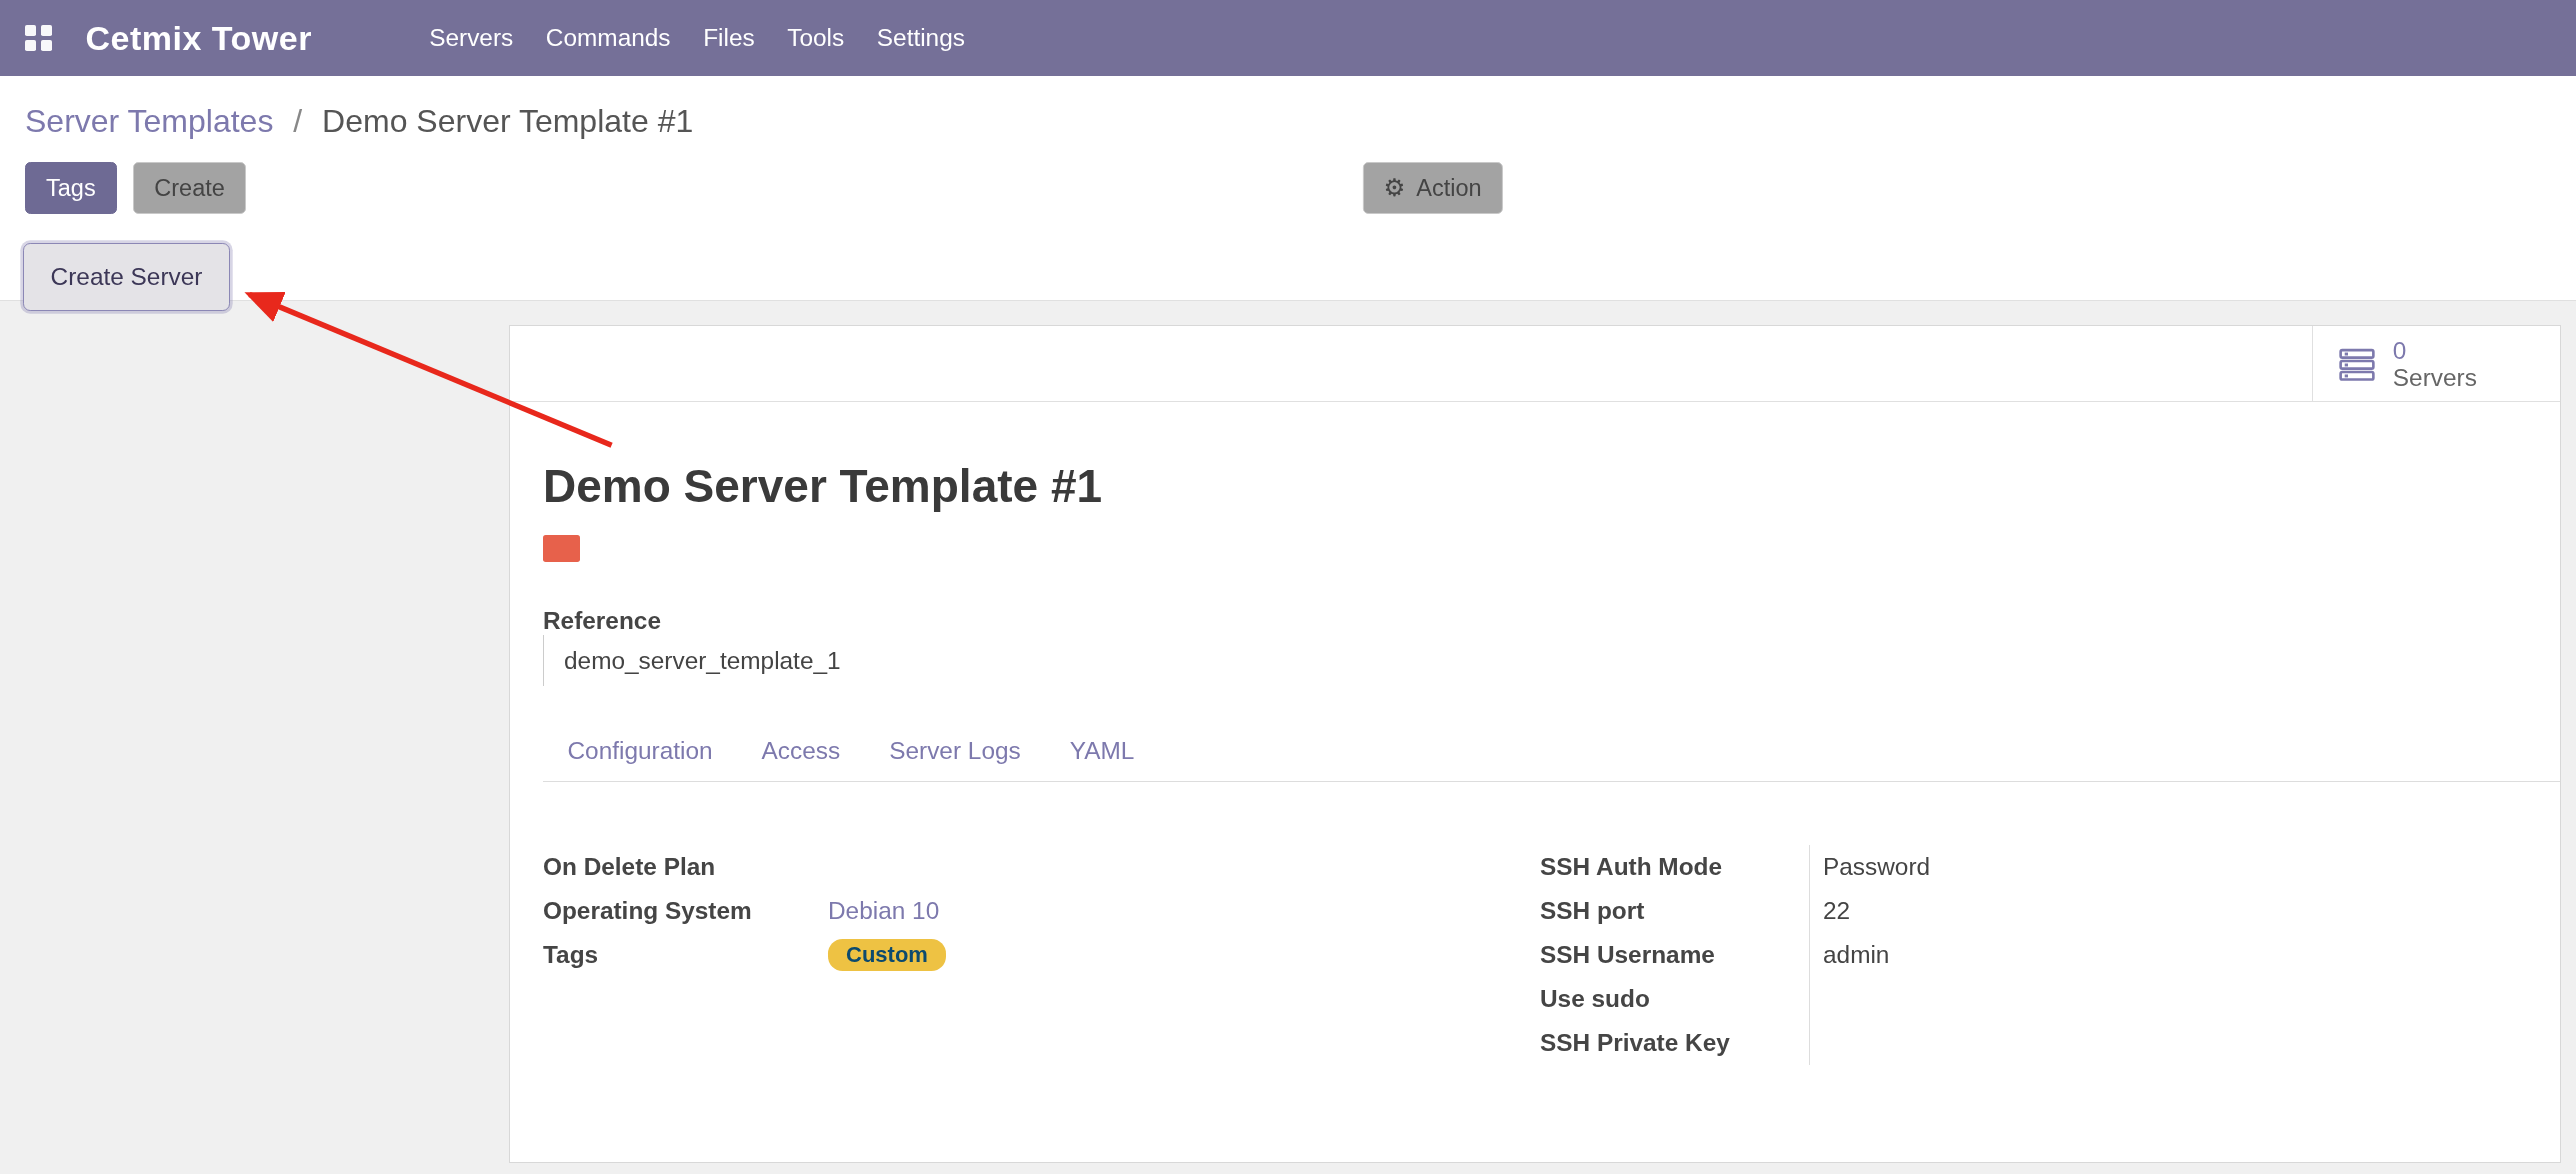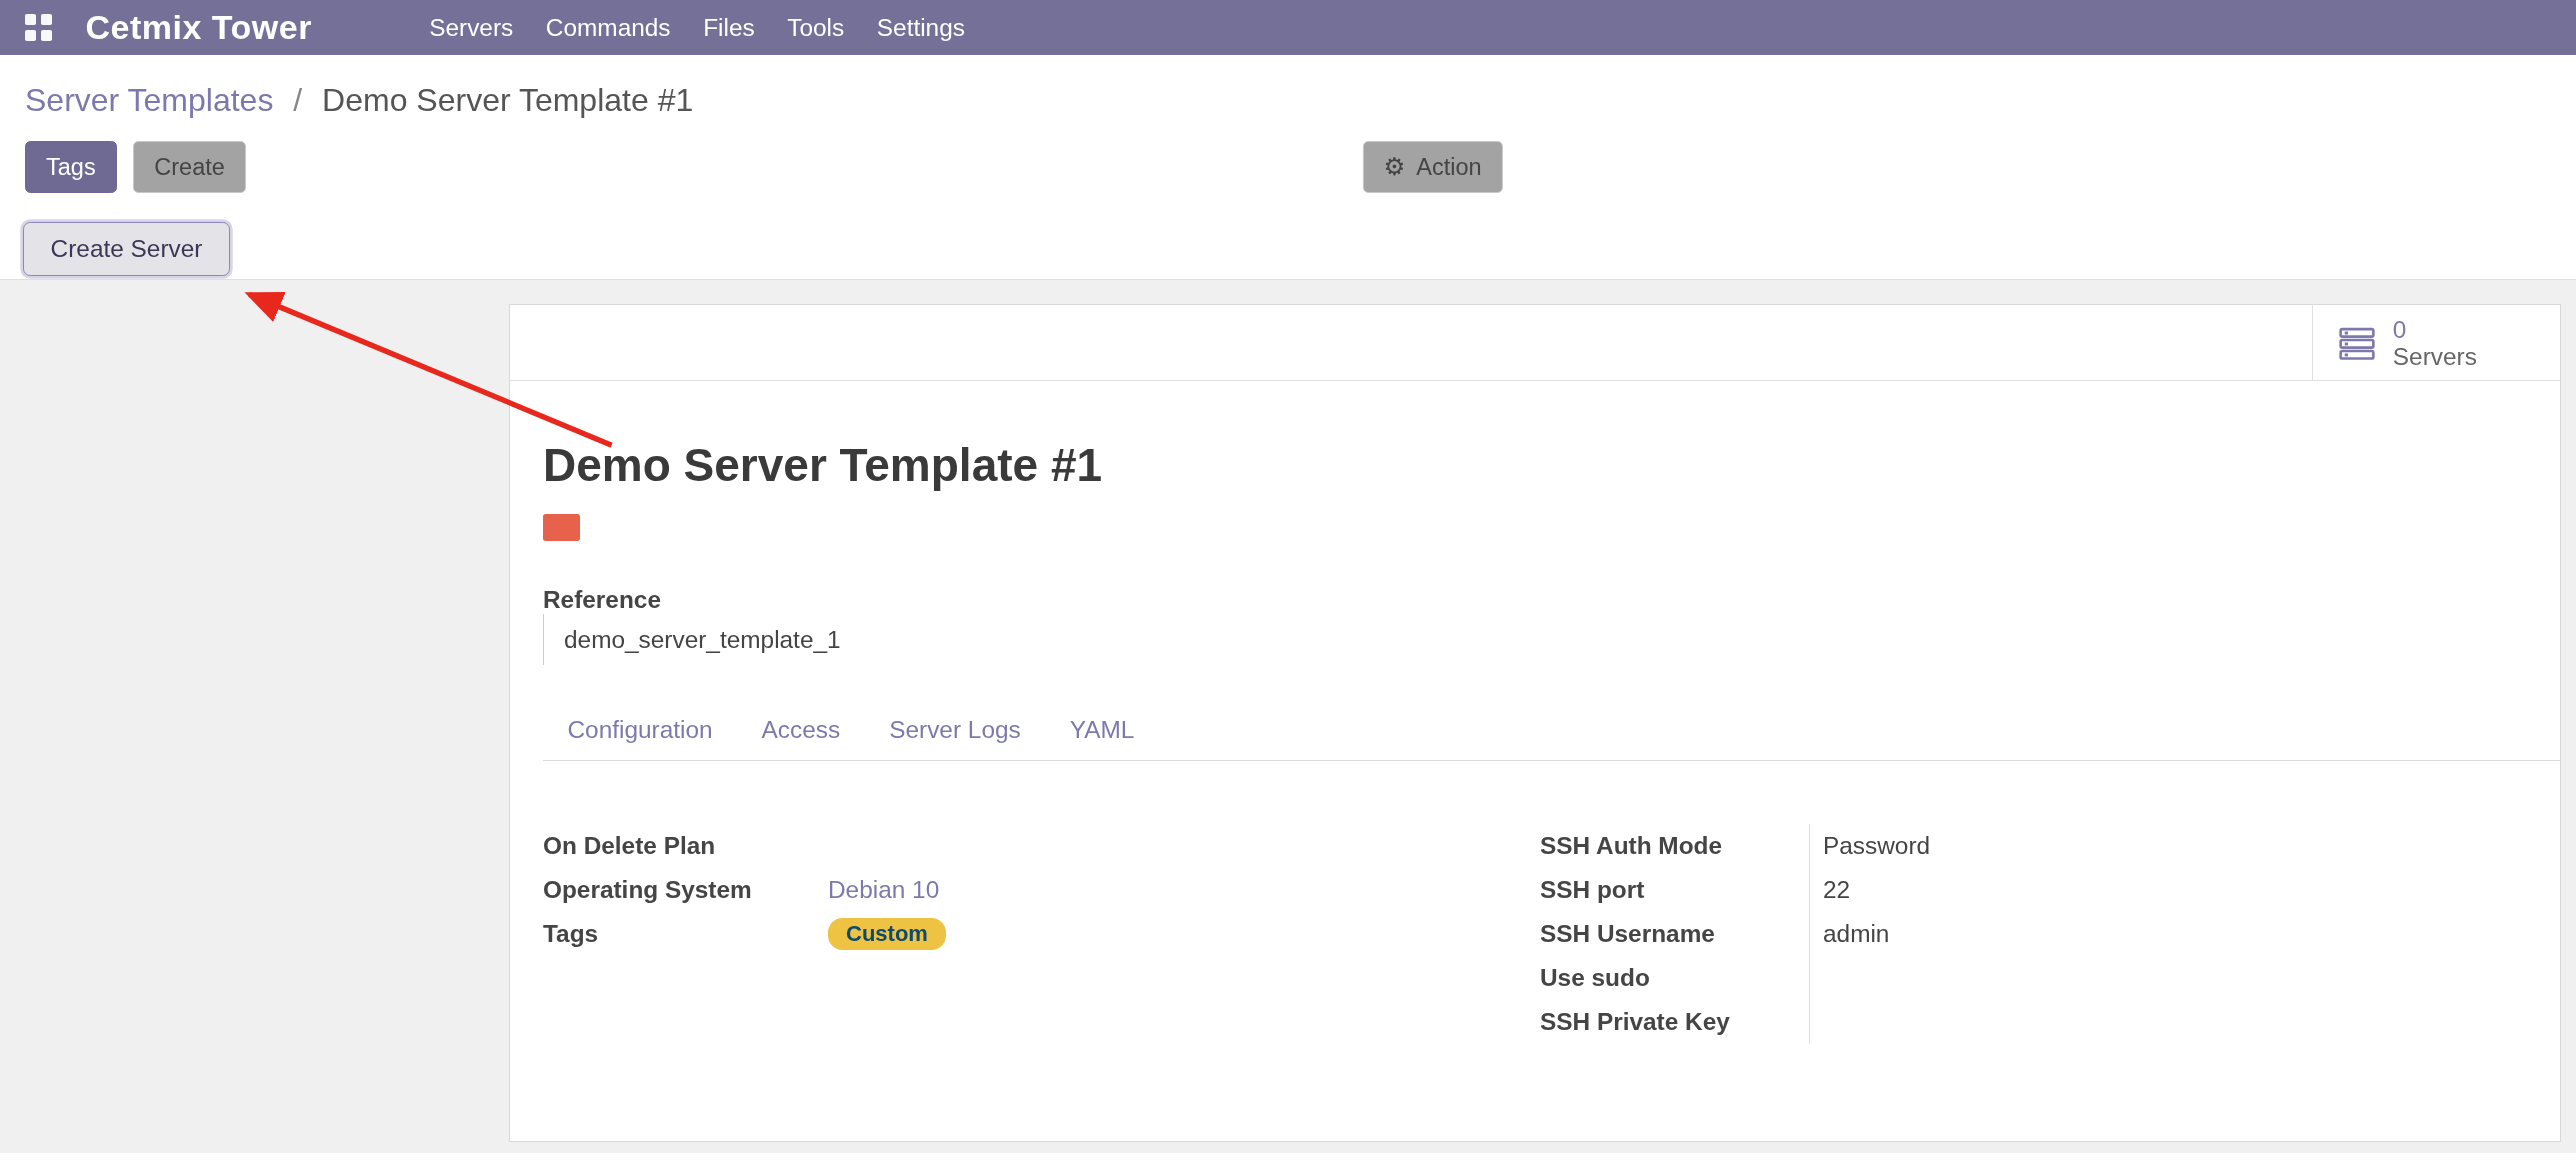--- a/index.html
+++ b/index.html
@@ -9,42 +9,42 @@
   *{box-sizing:border-box;}
   html,body{margin:0;padding:0;}
   body{
     width:2576px;height:1174px;position:relative;overflow:hidden;
     font-family:"Liberation Sans",sans-serif;background:#fff;color:#4c4c4c;
   }
   a{text-decoration:none;color:inherit;}
   button{font-family:inherit;}
 
   
-  .navbar{height:55px;background:var(--c-brand);display:flex;align-items:center;padding-left:25px;}
+  .navbar{height:76px;background:var(--c-brand);display:flex;align-items:center;padding-left:25px;}
   .apps-grid{display:grid;grid-template-columns:11px 11px;grid-auto-rows:11px;gap:4.5px;cursor:pointer;}
   .apps-grid span{background:#fff;border-radius:1.8px;opacity:.95;}
   .brand{color:#fff;font-size:34px;font-weight:bold;margin-left:34px;letter-spacing:0.5px;cursor:pointer;}
   .nav-menu{display:flex;margin-left:101px;}
   .nav-menu a{color:#fff;font-size:24.4px;padding:11px 16.3px;cursor:pointer;}
 
   
   .upper{height:225px;border-bottom:0.9px solid #e0e0e0;background:#fff;}
   .breadcrumb{padding:27px 0 0 25px;font-size:32px;}
   .breadcrumb .crumb-link{color:var(--c-link);cursor:pointer;}
   .breadcrumb .crumb-sep{color:#888;margin:0 11px;}
   .breadcrumb .crumb-current{color:#555;}
   .btn-row{position:relative;margin:22px 0 0 25px;height:54px;}
   .btn{font-size:23.5px;height:52px;padding:0 20px;border-radius:5.4px;border:0.9px solid #c9c9c9;
        background:#a3a3a3;color:#444;cursor:pointer;}
   .btn.primary{background:var(--c-brand-dark);border-color:var(--c-brand-dark);color:#fff;margin-right:12.6px;}
   .action-btn{position:absolute;top:0;left:calc(50% + 132px);transform:translateX(-50%);
        display:flex;align-items:center;gap:11px;}
   .action-btn .gear{font-size:24.4px;line-height:1;}
   .cs-row{margin:27px 0 0 22.6px;}
-  .create-server{font-size:24.4px;height:54px;padding:0 27px;border-radius:7.2px;color:#3c3757;
+  .create-server{font-size:24.4px;height:68px;padding:0 27px;border-radius:7.2px;color:#3c3757;
        background:#e4e3e7;border:1.8px solid #8b87b5;box-shadow:0 0 0 2.7px rgba(139,135,181,.35);cursor:pointer;}
 
   
   .content{height:873px;background:#f0f0f0;padding-top:24.4px;}
   .card{margin-left:509px;width:2052px;height:838px;background:#fff;border:0.9px solid #d8d8d8;position:relative;}
   .card-header{height:76px;border-bottom:0.9px solid #e0e0e0;position:relative;}
   .stat-btn{position:absolute;right:0;top:0;height:100%;min-width:248px;border:none;
        border-left:0.9px solid #e0e0e0;background:#fff;display:flex;align-items:center;gap:16.3px;
        padding:0 23.5px;cursor:pointer;text-align:left;}
   .stat-text{line-height:27px;font-size:24.4px;}

